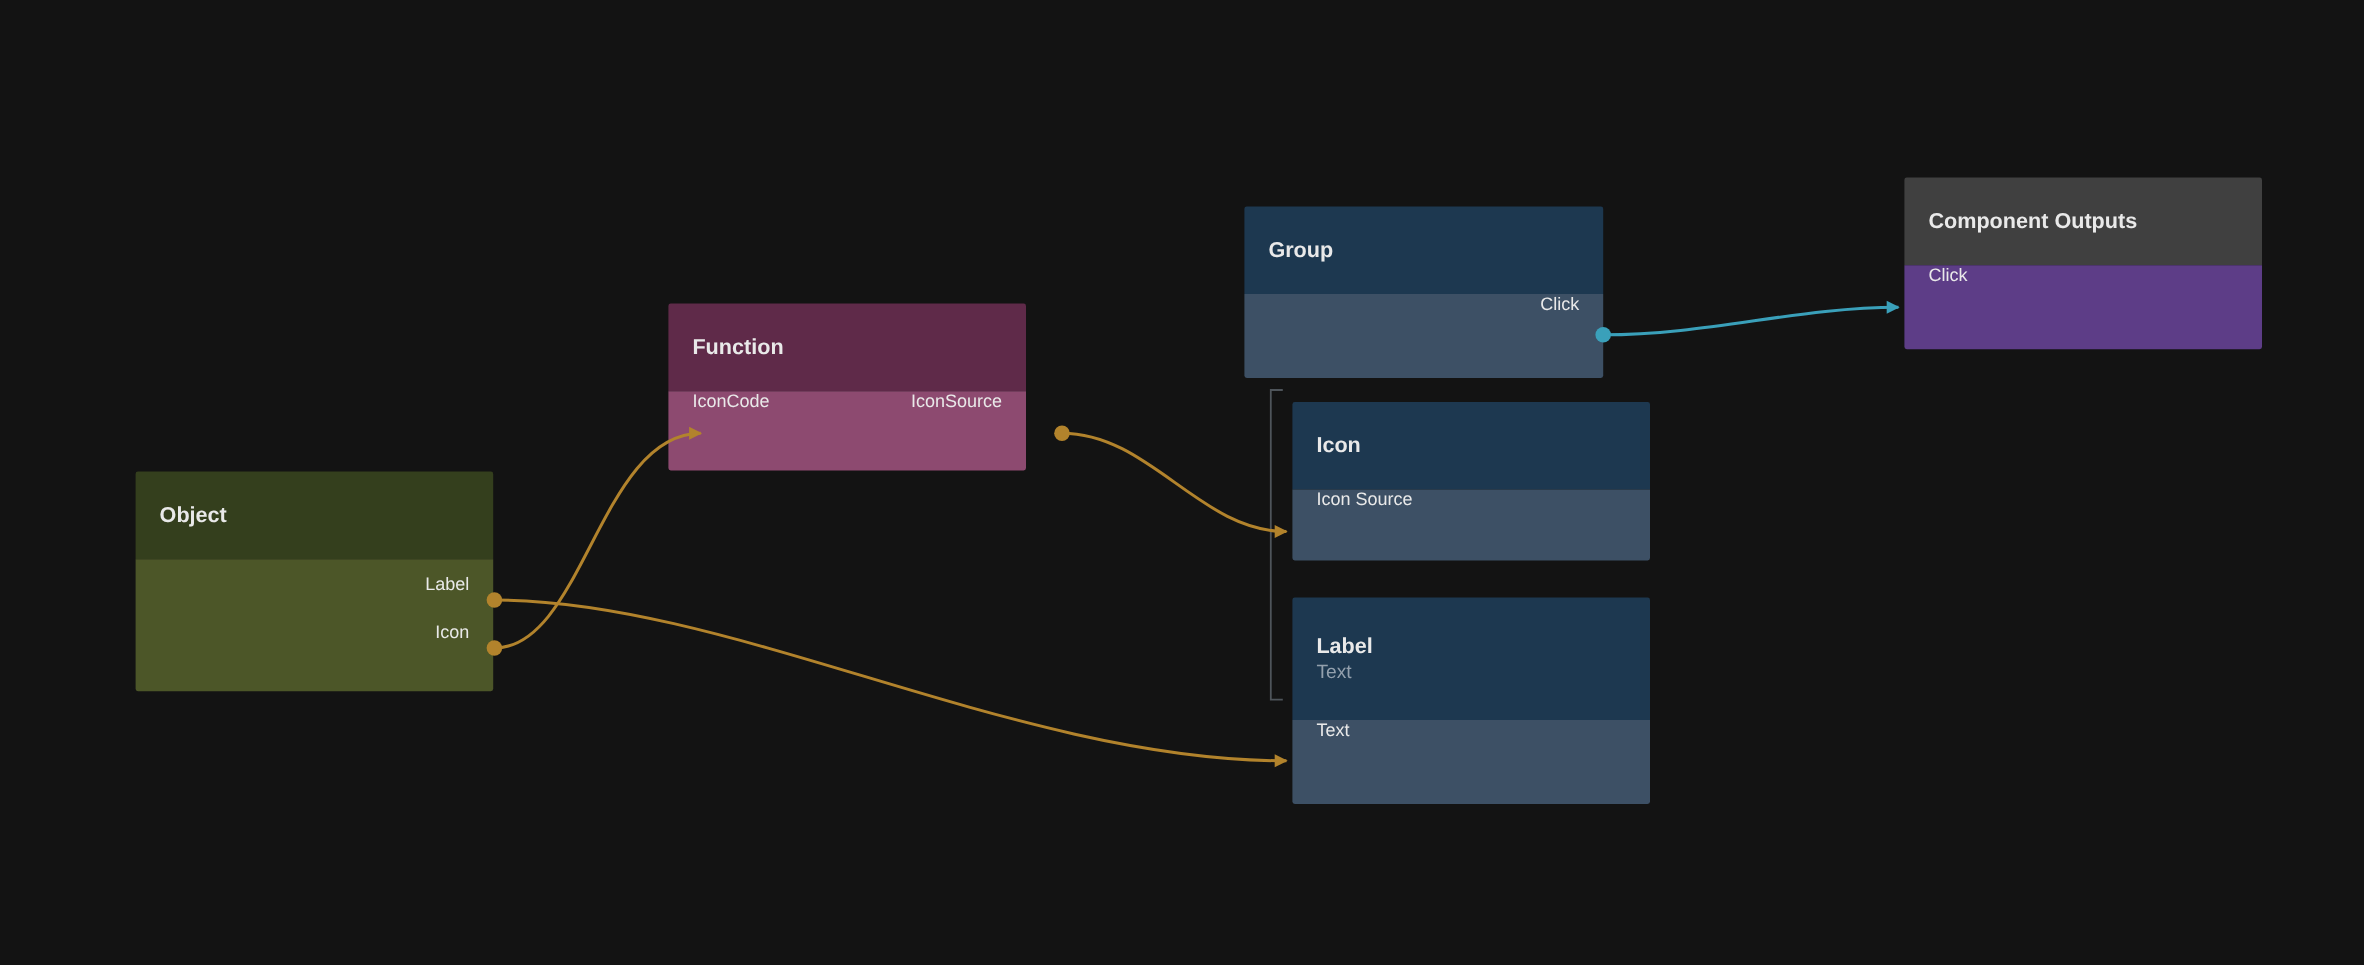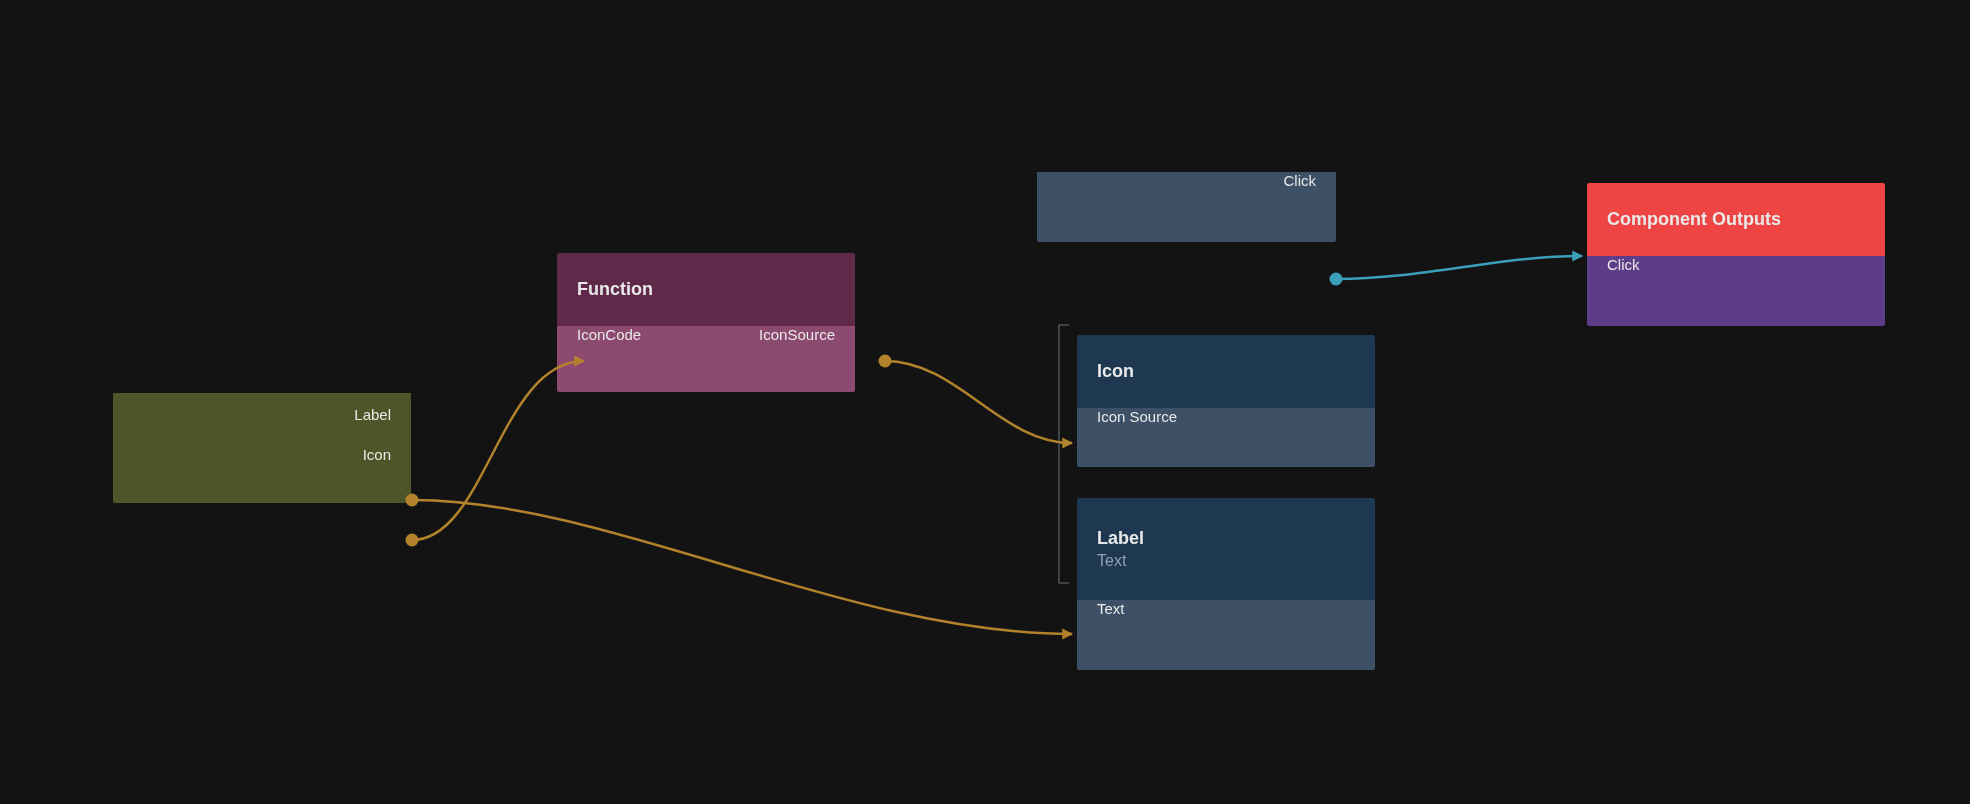--- a/index.html
+++ b/index.html
@@ -48,21 +48,21 @@
     color: #93a0ad;
   }
 
   
   .green  .hdr { background: #343f1d; }
   .green  .bdy { background: #4c5628; }
   .plum   .hdr { background: #5f2a49; }
   .plum   .bdy { background: #8d4a70; }
   .blue   .hdr { background: #1d3850; }
   .blue   .bdy { background: #3d5065; }
-  .violet .hdr { background: #ef4444; margin-top: 35px; }
+  .violet .hdr { background: #404040; }
   .violet .bdy { background: #5d3d87; }
 
   
   #n-object   { left: 113px;  top: 393px; width: 298px; height: 183px; }
   #n-object .bdy { height: 110px; padding-top: 13px; }
   #n-object .row { height: 40px; justify-content: flex-end; }
 
   #n-function { left: 557px;  top: 253px; width: 298px; height: 143px; }
   #n-function .bdy { height: 66px; }
   #n-function .row { height: 70px; justify-content: space-between; }
@@ -106,20 +106,23 @@
   #wires circle.port {
     pointer-events: all;
   }
 </style>
 </head>
 <body>
 
 <div id="canvas">
 
   <div class="node green" id="n-object">
+    <div class="hdr">
+      <span>Object</span>
+    </div>
     <div class="bdy">
       <div class="row">
         <span>Label</span>
       </div>
       <div class="row">
         <span>Icon</span>
       </div>
     </div>
   </div>
 
@@ -129,20 +132,23 @@
     </div>
     <div class="bdy">
       <div class="row">
         <span>IconCode</span>
         <span>IconSource</span>
       </div>
     </div>
   </div>
 
   <div class="node blue" id="n-group">
+    <div class="hdr">
+      <span>Group</span>
+    </div>
     <div class="bdy">
       <div class="row">
         <span>Click</span>
       </div>
     </div>
   </div>
 
   <div class="node blue" id="n-icon">
     <div class="hdr">
       <span>Icon</span>

